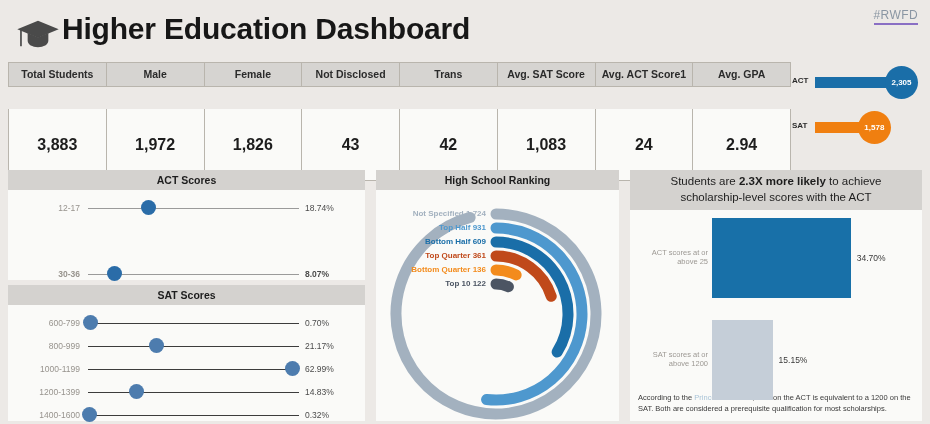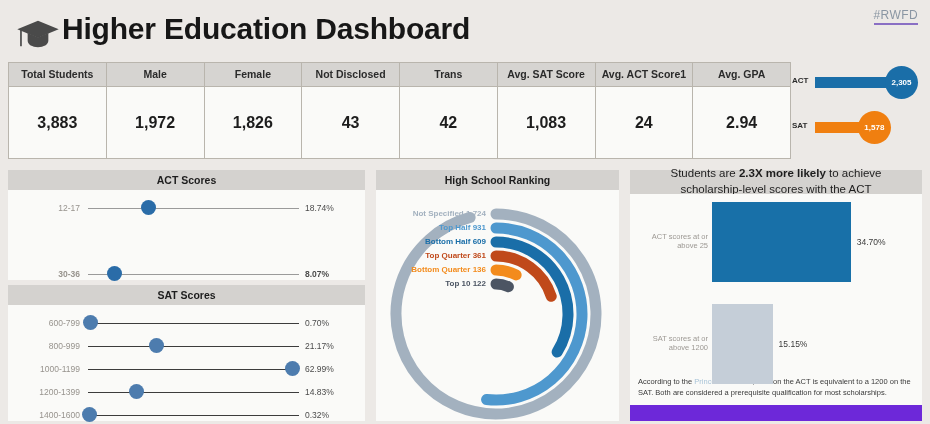--- a/index.html
+++ b/index.html
@@ -23,21 +23,21 @@
     position: absolute; right: 12px; top: 8px;
     font-size: 12px; color: #8a96a3; letter-spacing: .4px;
     border-bottom: 2px solid #8a6fc4; padding-bottom: 1px;
     cursor: pointer;
   }
 
   
   .kpi { position: absolute; left: 8px; top: 62px; width: 782px; height: 86px; }
   .kpi-row { display: flex; width: 100%; }
   .kpi-head { height: 25px; }
-  .kpi-body { height: 72px; }
+  .kpi-body { height: 72px; margin-top: 22px; }
   .kpi-cell {
     flex: 1 1 0; min-width: 0;
     display: flex; align-items: center; justify-content: center;
     border: 1px solid #b9b5ad;
     font-size: 10.5px; font-weight: bold; color: #2b2b2b;
     background: #d6d4d1; text-align: center; line-height: 1.1;
     margin-right: -1px;
   }
   .kpi-body .kpi-cell {
     background: #fafaf8; font-size: 16px; font-weight: bold; color: #1d1d1d;
@@ -228,21 +228,21 @@
           <div class="rad-lab" style="color: rgb(78, 152, 206); top: 33px; right: 133px;">Top Half 931</div>
           <div class="rad-lab" style="color: rgb(26, 110, 168); top: 47px; right: 133px;">Bottom Half 609</div>
           <div class="rad-lab" style="color: rgb(192, 73, 26); top: 61px; right: 133px;">Top Quarter 361</div>
           <div class="rad-lab" style="color: rgb(243, 139, 28); top: 75px; right: 133px;">Bottom Quarter 136</div>
           <div class="rad-lab" style="color: rgb(76, 85, 99); top: 89px; right: 133px;">Top 10 122</div>
         </div>
     </div>
   </div>
 
   <div class="panel" style="left:630px; top:170px; width:292px; height:251px;">
-    <div class="panel-hd" style="height:24px; padding:0 8px; font-size:11.5px; font-weight:normal;text-align:center;">
+    <div class="panel-hd" style="height:40px; padding:0 8px; font-size:11.5px; font-weight:normal;text-align:center;">
       <div>
         <span>Students are </span><span class="b">2.3X more likely</span><span> to achieve</span><br>
         <span>scholarship-level scores with the ACT</span>
       </div>
     </div>
     <div class="panel-bd" style="height:211px;" id="cmp">
       <div class="footnote">
         <span>According to the </span><span class="pr">Princeton Review</span><span>, a 25 on the ACT is equivalent to a 1200 on the SAT. Both are considered a prerequisite qualification for most scholarships.</span>
       </div>
     <div class="cmp-row" style="top: 8px; height: 80px;">

